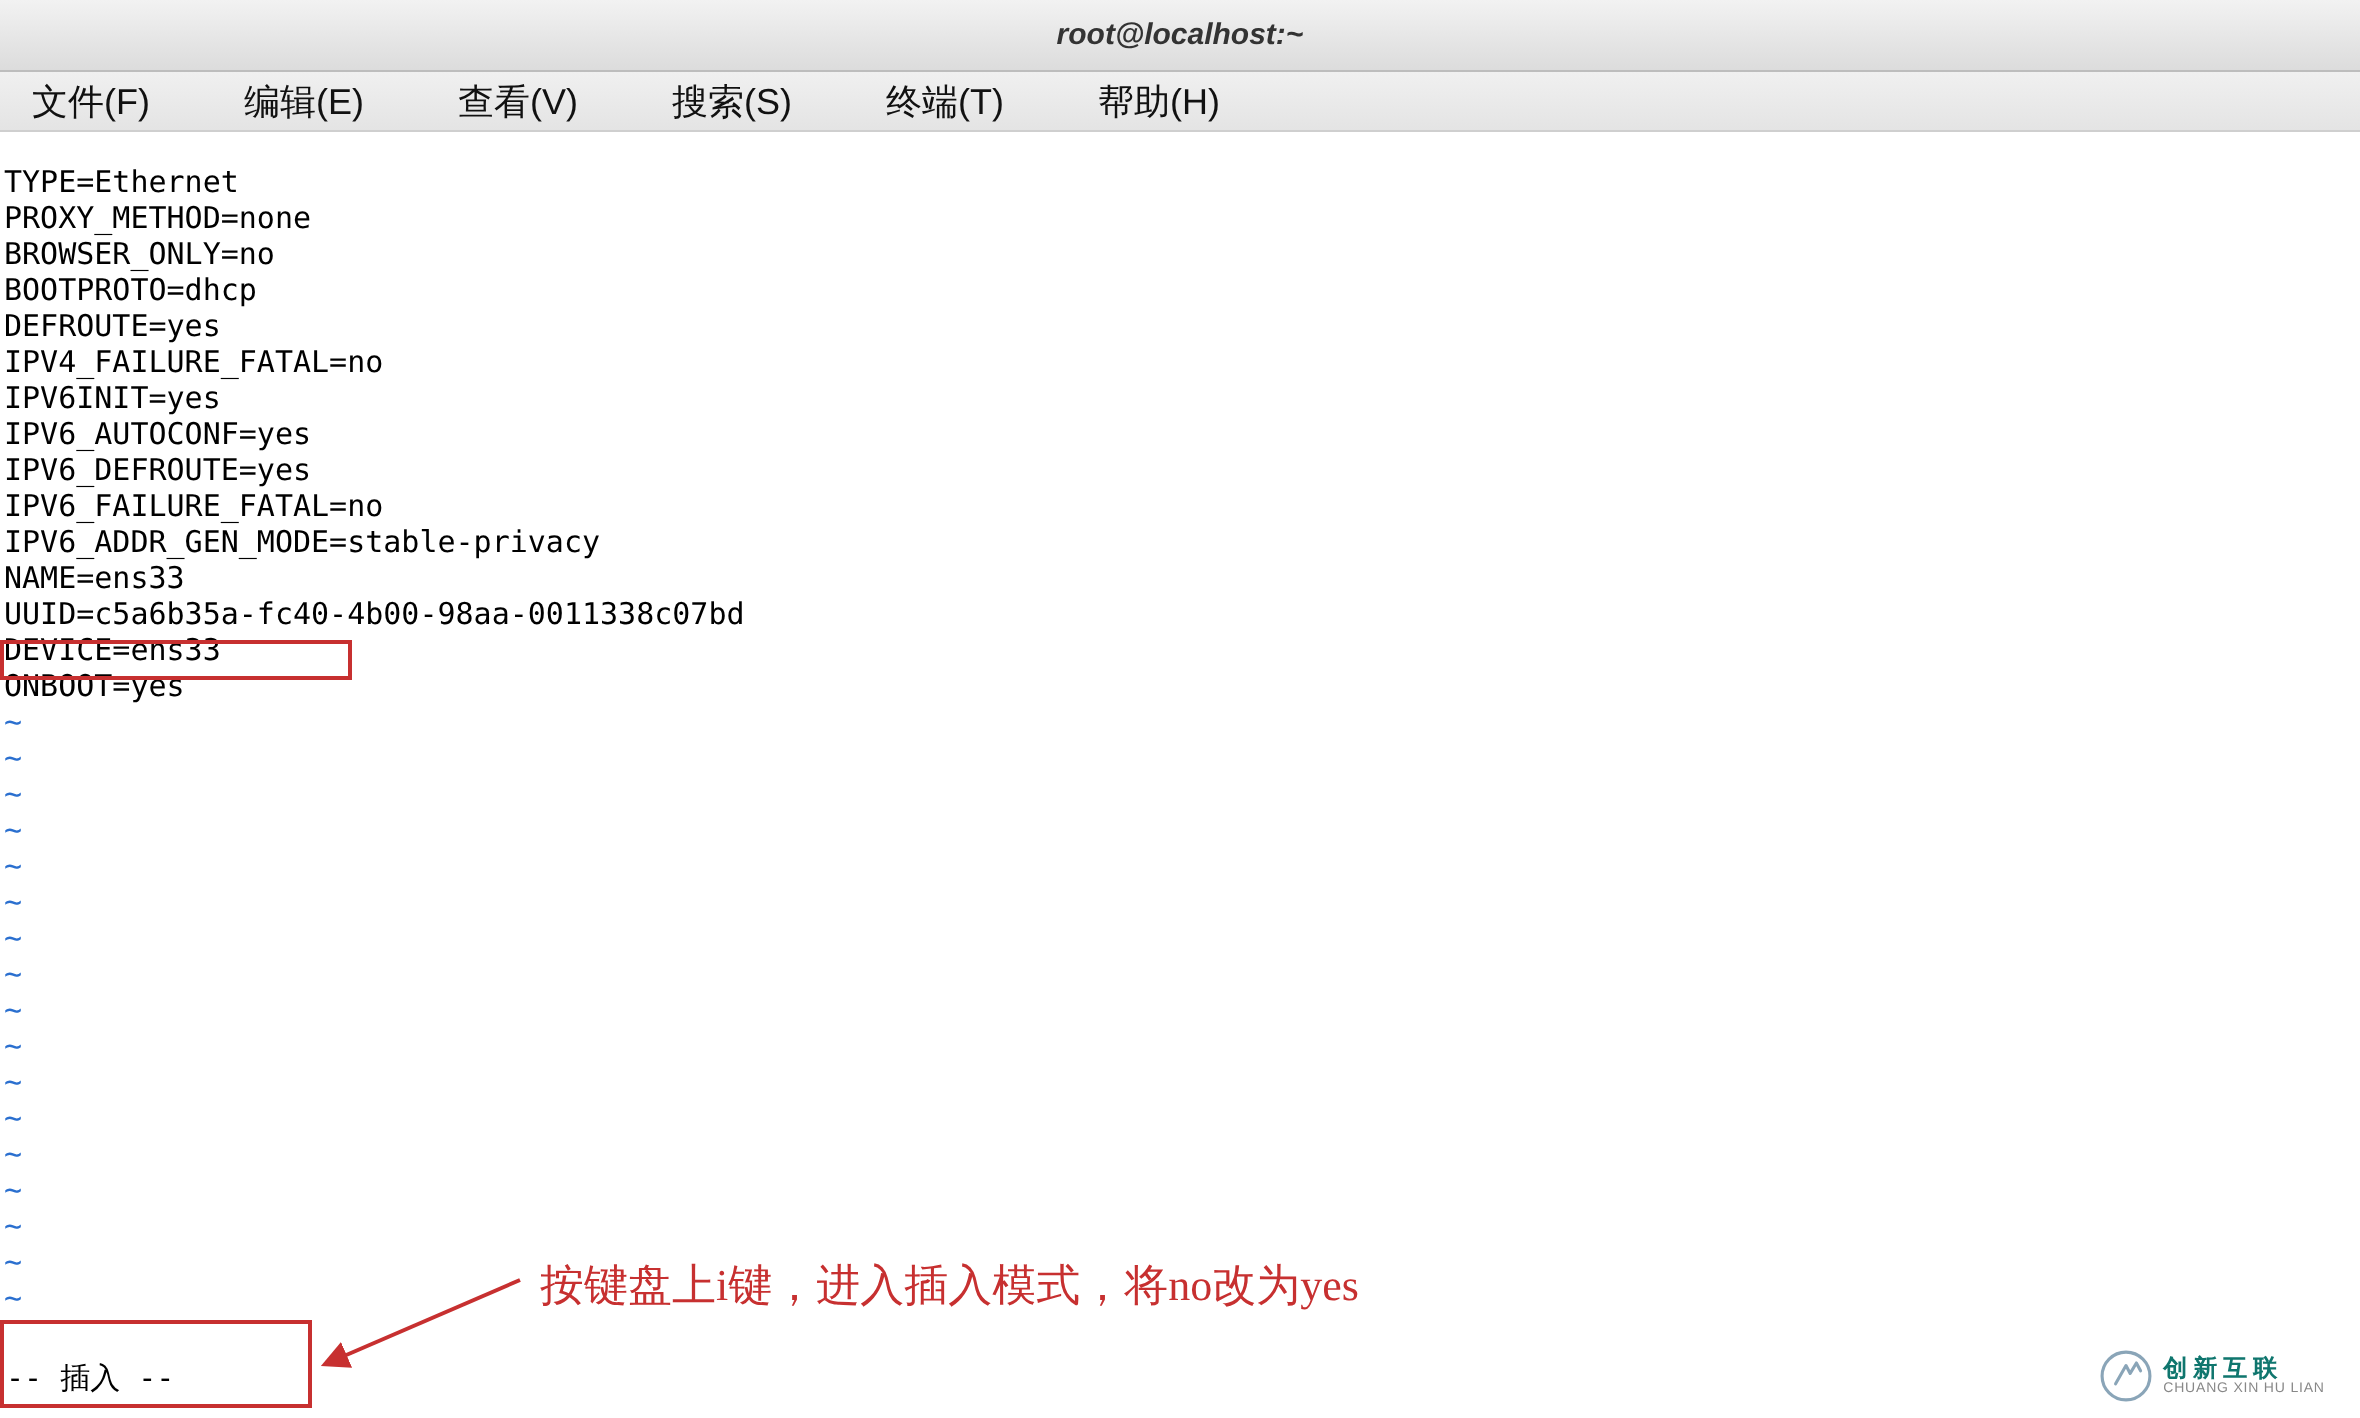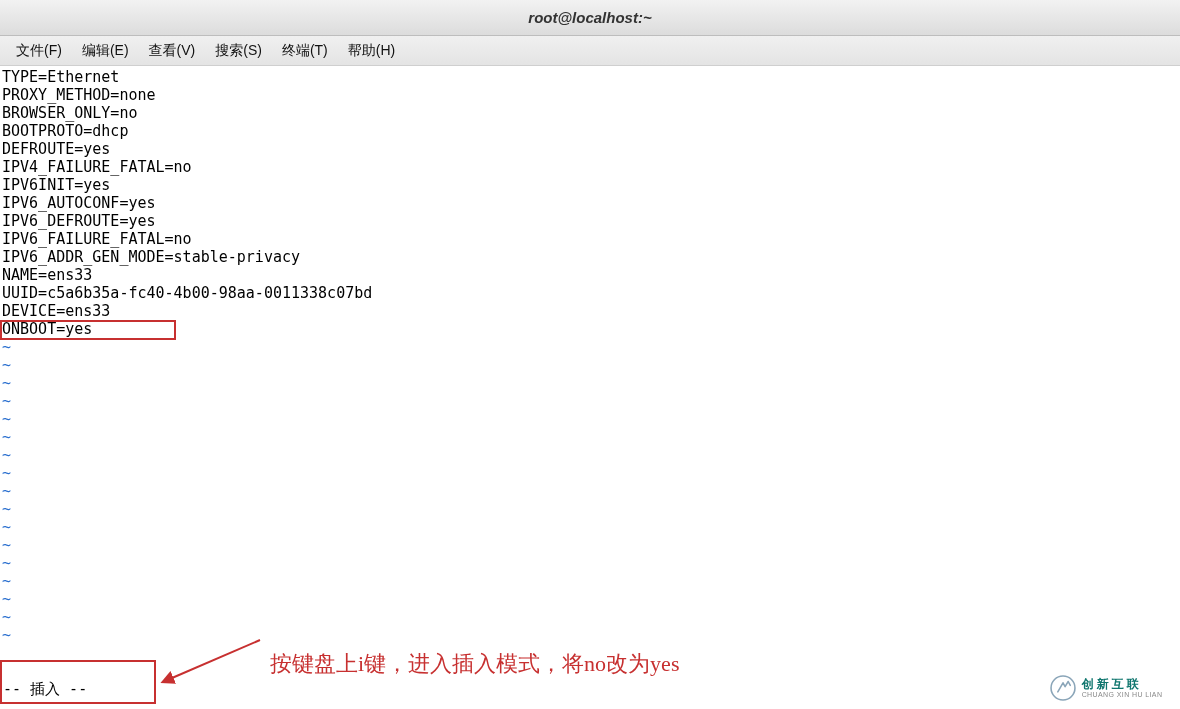--- a/index.html
+++ b/index.html
@@ -12,42 +12,42 @@
 .titlebar {
   height:36px; background:linear-gradient(#f2f2f2,#dcdcdc);
   border-bottom:1px solid #bdbdbd;
   display:flex; align-items:center; justify-content:center;
   font-family:sans-serif; font-weight:bold; color:#333;font-style:italic;
 }
 .menubar {
   height:30px; background:linear-gradient(#f0f0f0,#e4e4e4);
   border-bottom:1px solid #cfcfcf;
   display:flex; align-items:center; padding:0 6px;
-  font-family:sans-serif; font-size:14px; color:#111;
+  font-family:sans-serif; font-size:18px; color:#111;gap:27px;
 }
 .menubar span { padding:4px 10px; cursor:pointer; }
 .term {
-  position:relative; padding:2px 2px 0 2px;
+  position:relative; padding:16px 2px 0 2px;
   line-height:18px; white-space:pre;
 }
 .term .line { height:18px; }
 .tilde { color:#2a6fcf; }
 .hl1 {
   position:absolute; border:2px solid #c73030;
 }
 .hl-onboot { left:0px; top:320px; width:176px; height:20px; }
 .hl-insert { left:0px; top:660px; width:156px; height:44px; }
 .insert-mode {
   position:absolute; left:3px; top:680px;
   font-family:"DejaVu Sans Mono",monospace;
 }
 .annot {
   position:absolute; left:270px; top:628px;
   font-family:"SimSun","Songti SC",serif;
-  font-size:22px; color:#c73030;margin-top:21px;
+  font-size:22px; color:#c73030;
 }
 .arrow {
   position:absolute; left:160px; top:628px; width:110px; height:60px;
   pointer-events:none;
 }
 .watermark {
   position:absolute; right:0; bottom:0;
   width:148px; height:42px;
   background:rgba(255,255,255,0.7);
   display:flex; align-items:center; justify-content:center;

